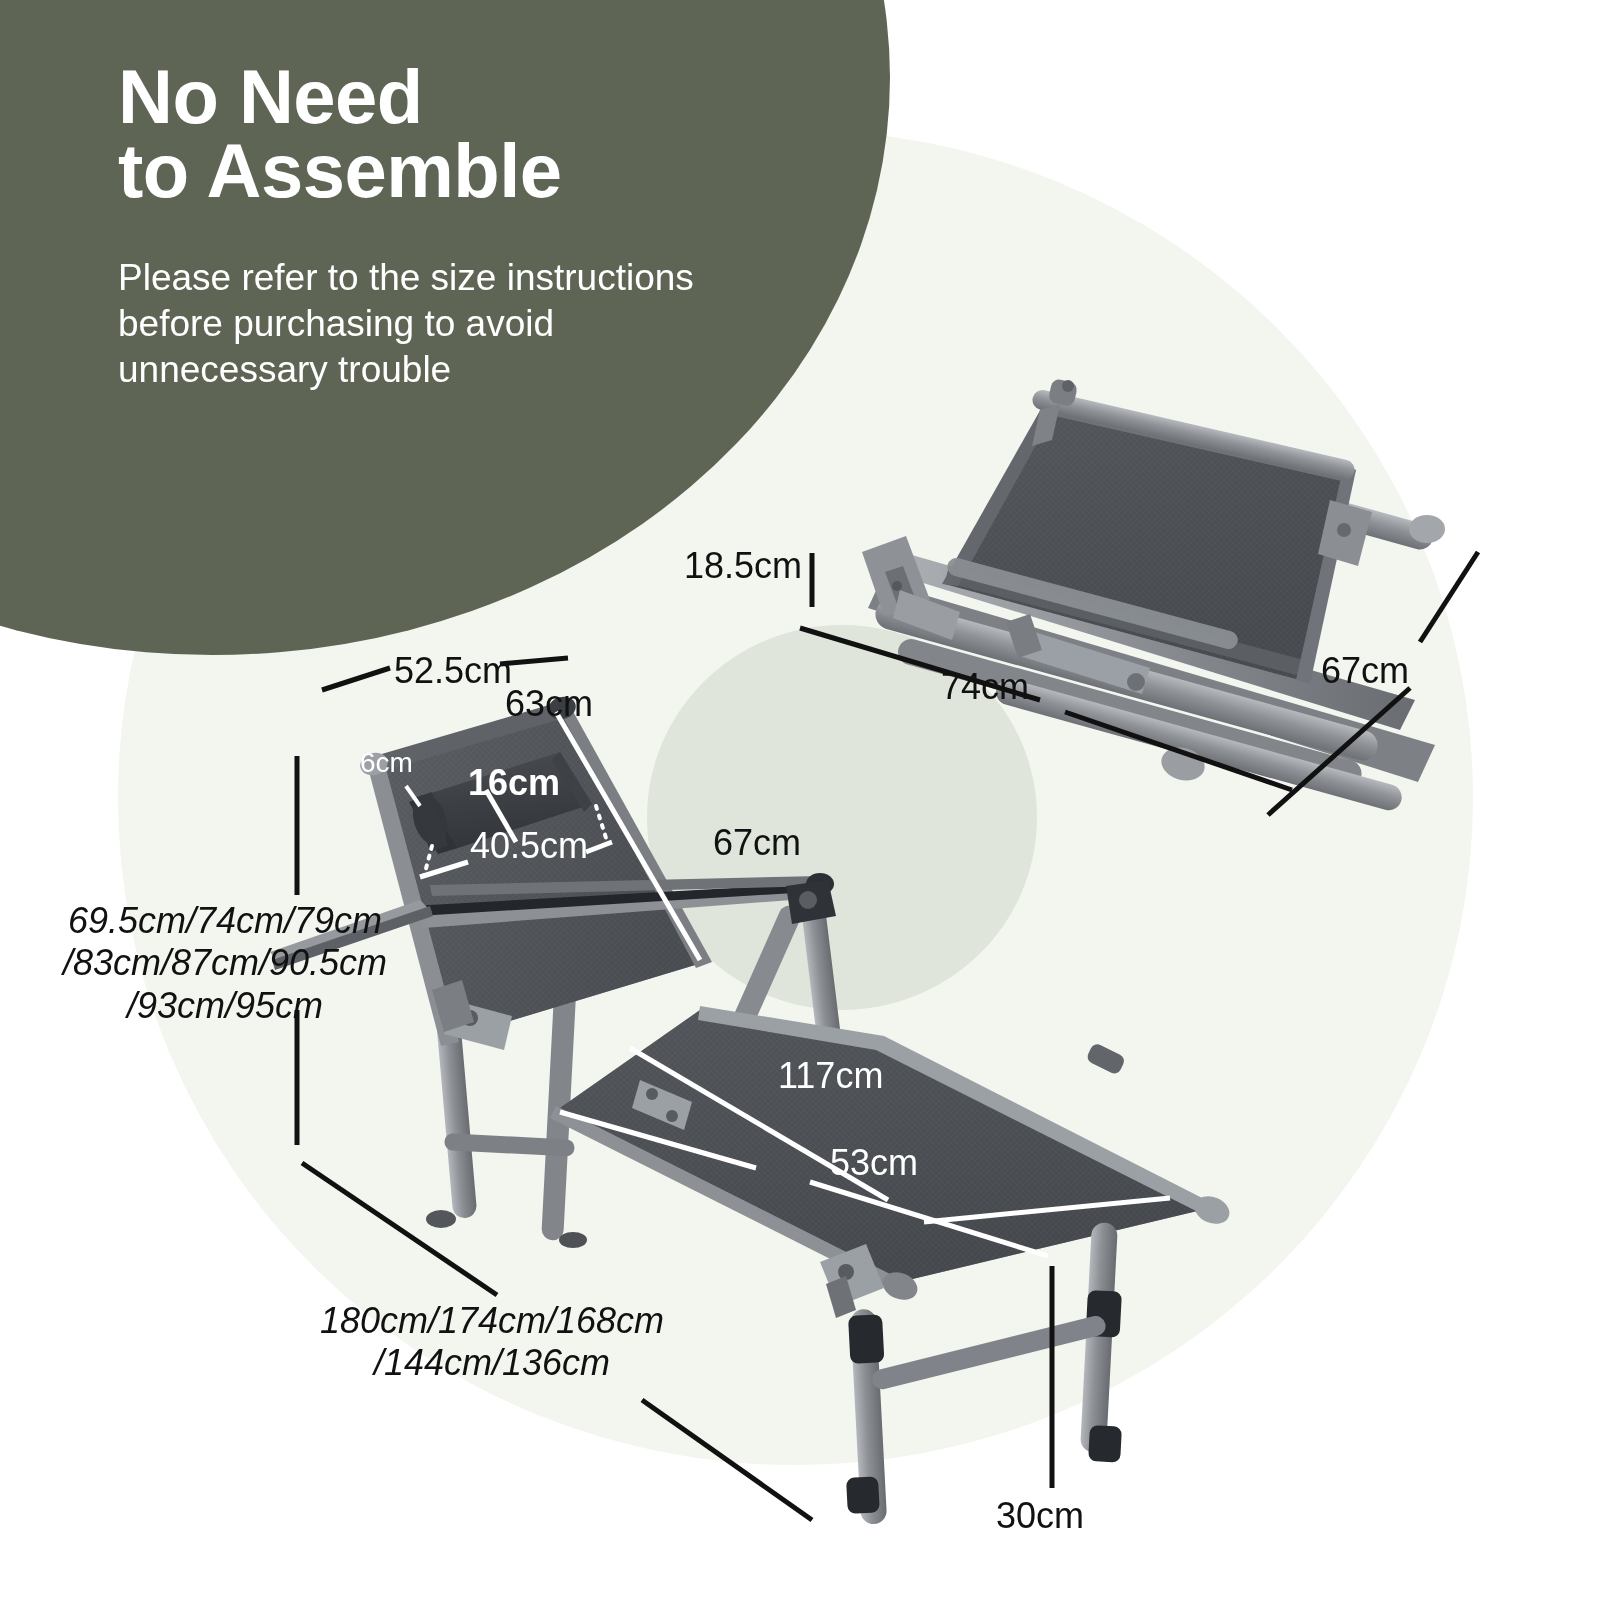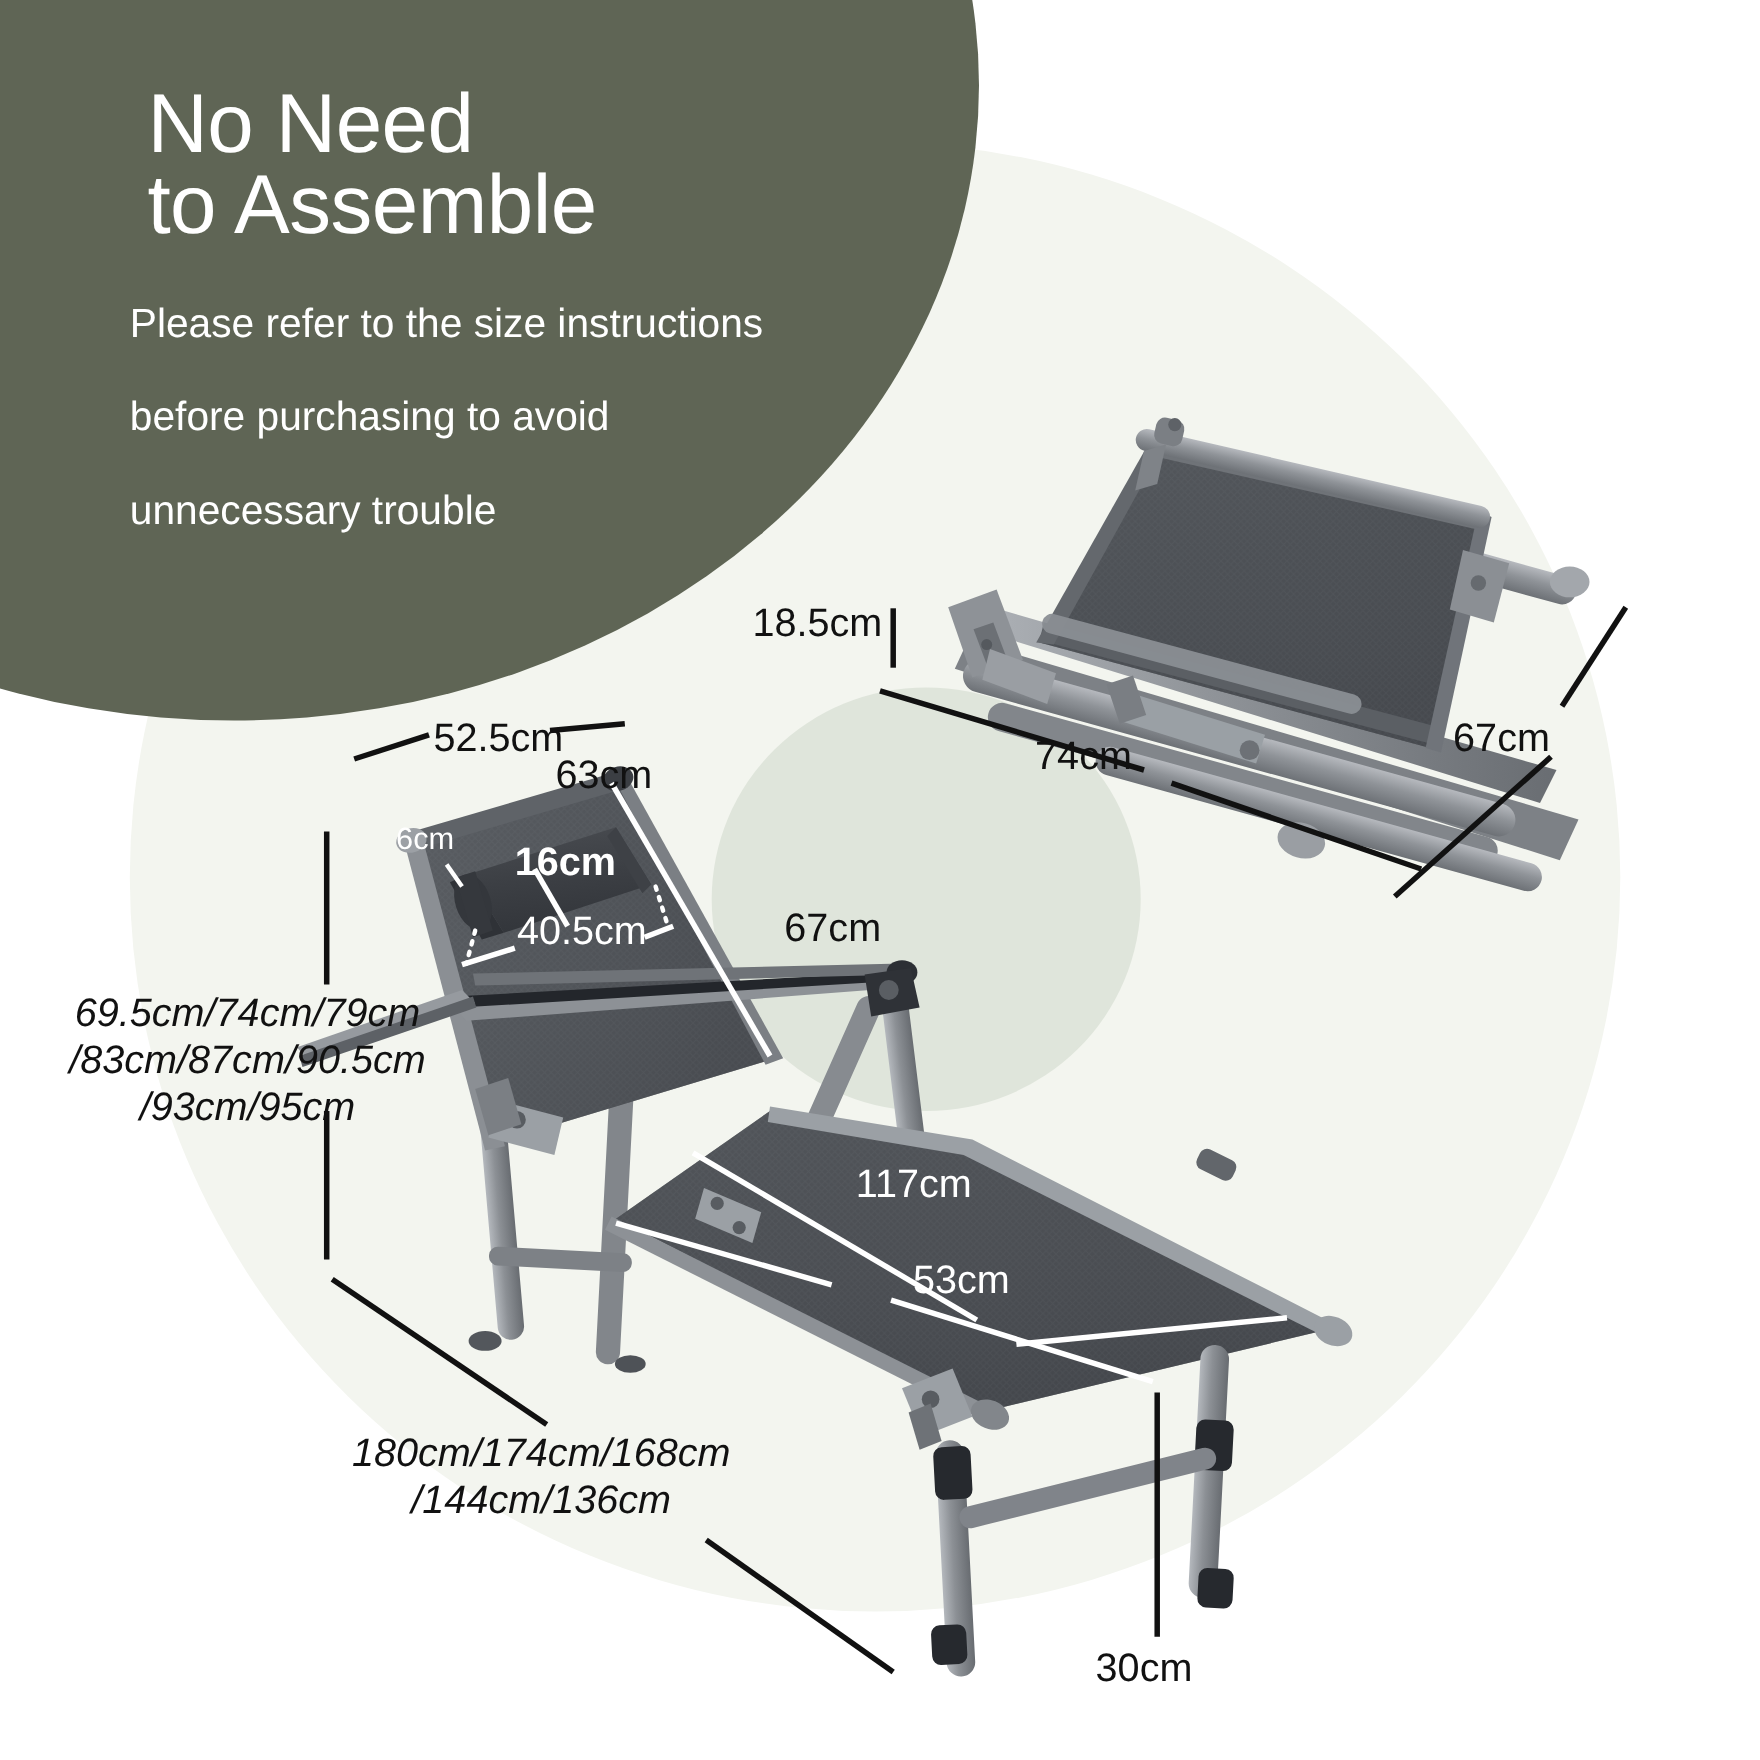--- a/index.html
+++ b/index.html
@@ -37,35 +37,35 @@
   }
 
   
   .headline{
     position:absolute;
     left:118px;top:60px;
     width:740px;
     color:#ffffff;
   }
   .headline h1{
-    margin:16px;
+    margin:0;
     font-size:76px;
     line-height:0.98;
-    font-weight:normal;
+    font-weight:bold;
     letter-spacing:-0.5px;
   }
   .headline h1 span{display:block;}
   .sub{
     margin-top:46px;
     font-size:37px;
     line-height:1.25;
     color:#ffffff;
     font-weight:normal;
   }
-  .sub span{display:block;margin-top:39px;}
+  .sub span{display:block;}
 
   
   .dim{
     position:absolute;
     color:#111111;
     font-size:36px;
     white-space:nowrap;
     line-height:1.18;
   }
   .dim.white{color:#ffffff;}

